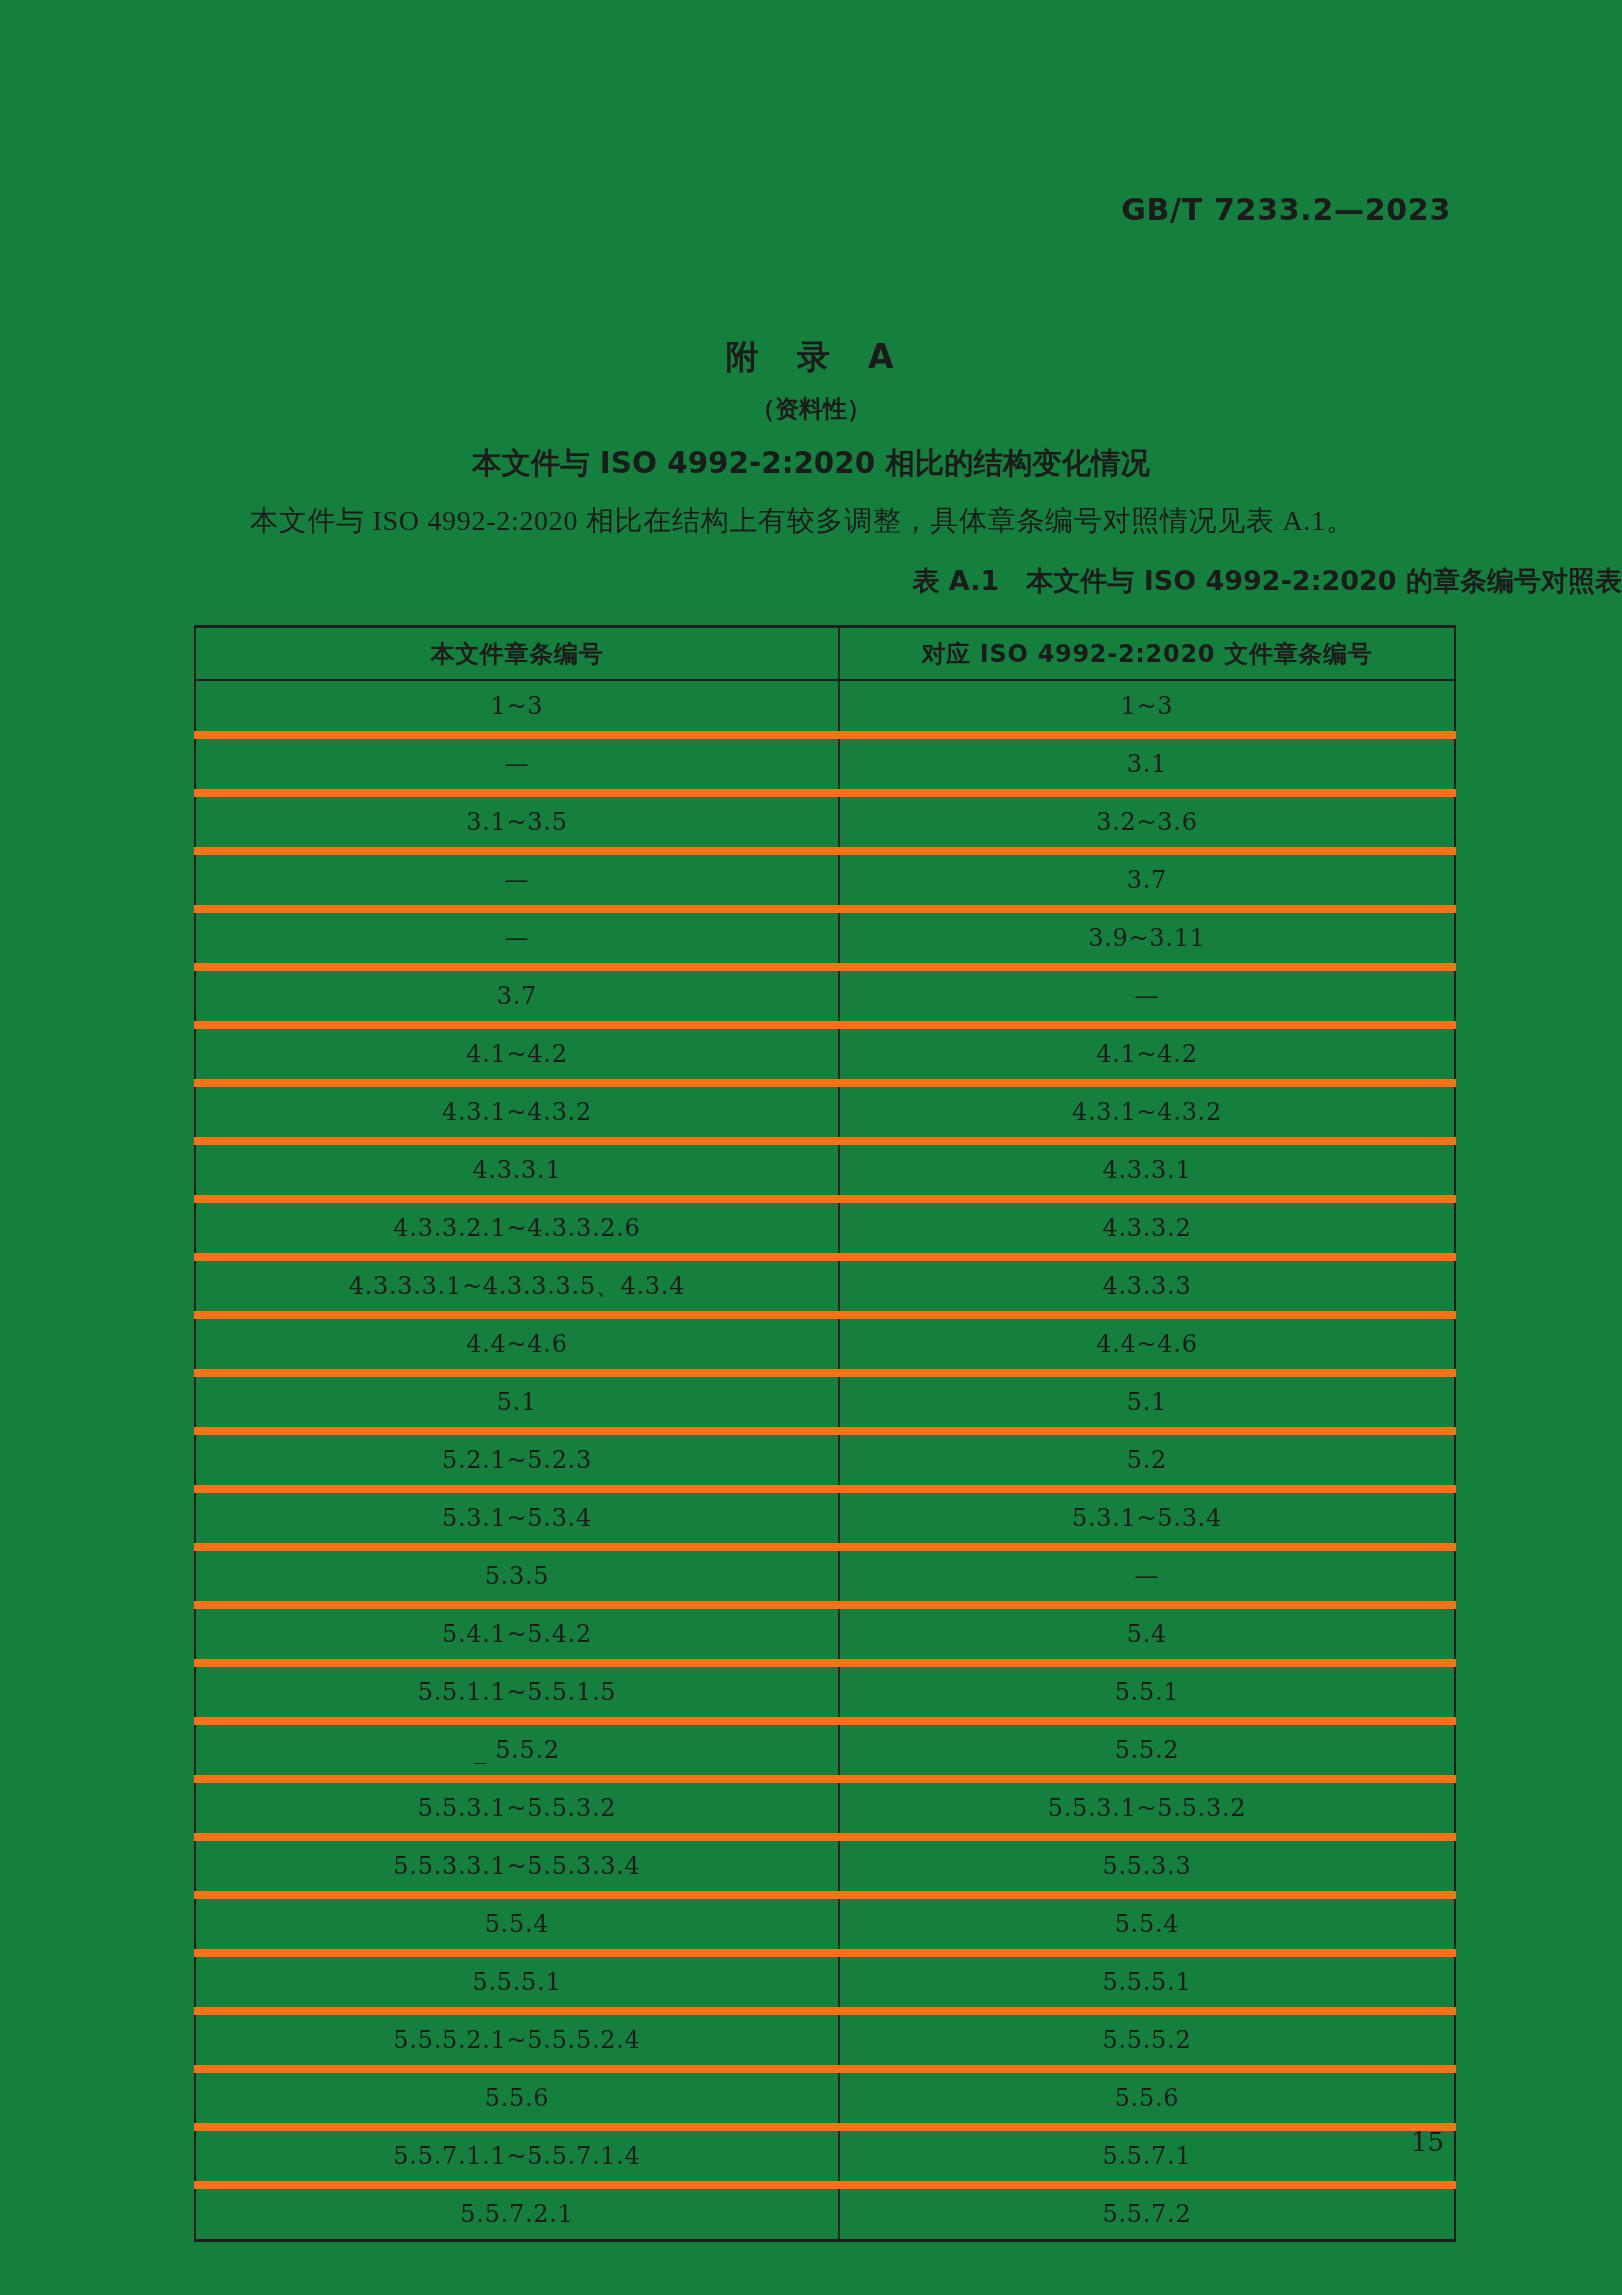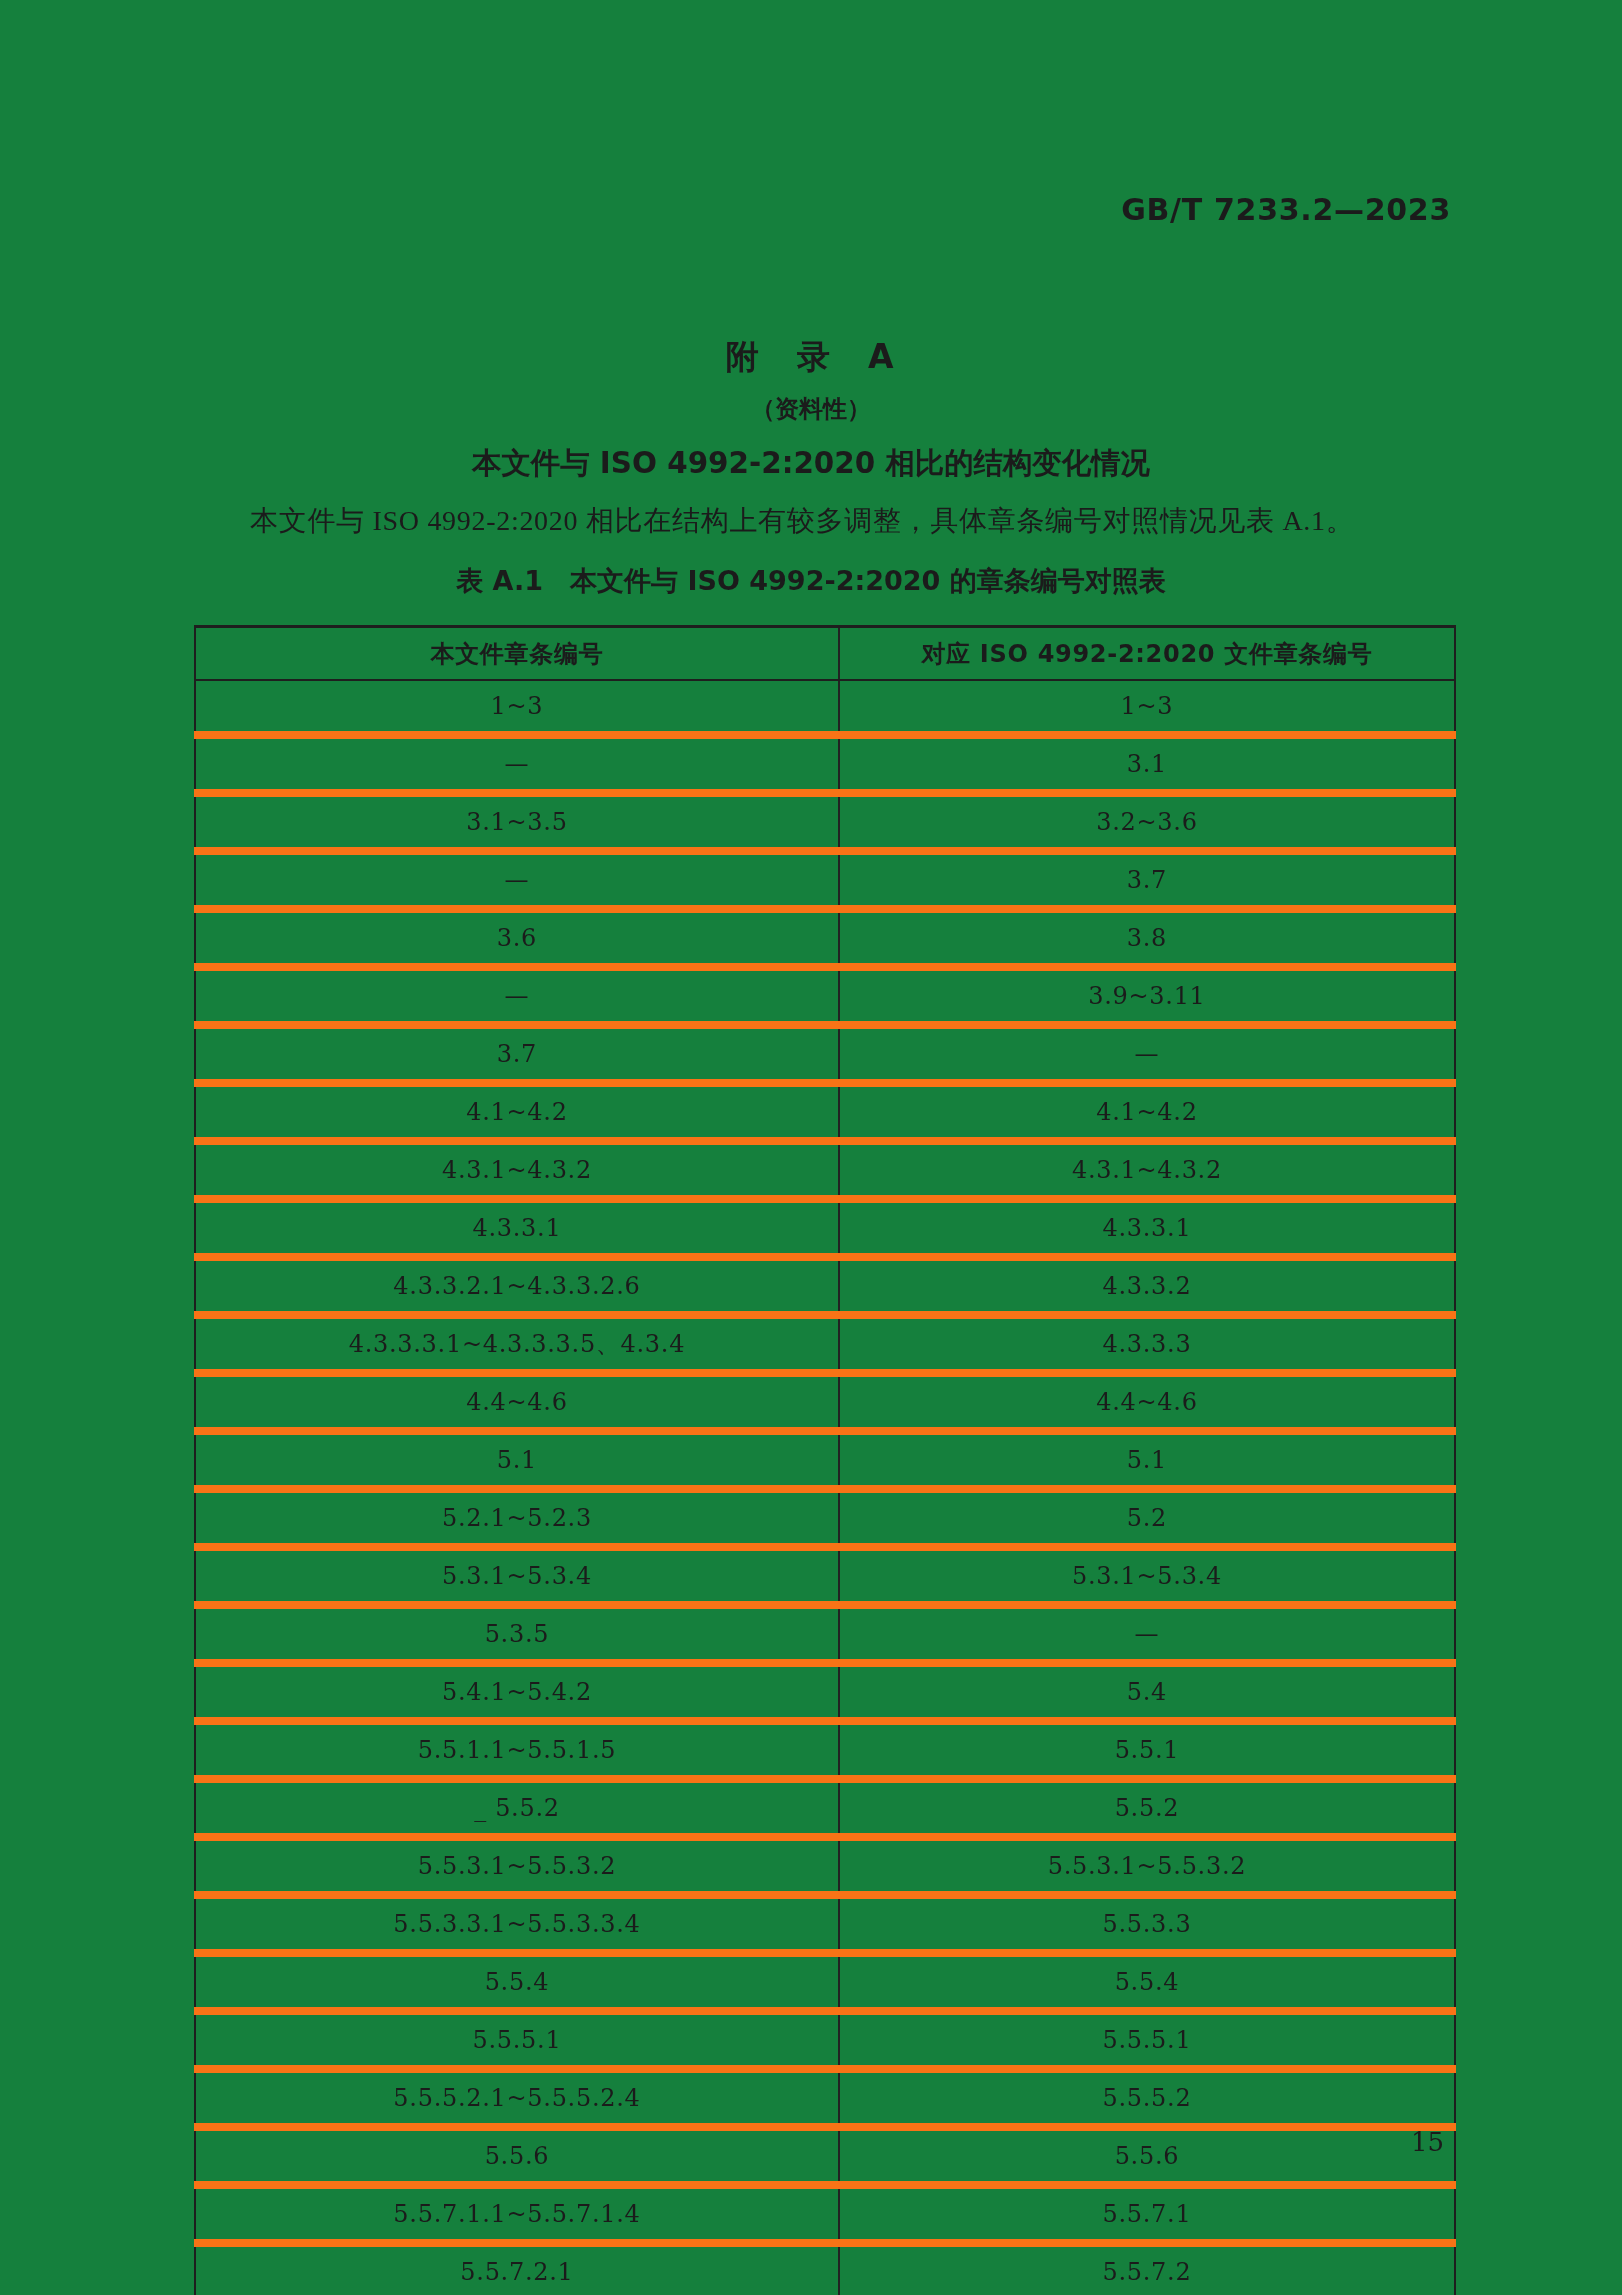--- a/index.html
+++ b/index.html
@@ -54,21 +54,21 @@
     font-size: 28px;
     line-height: 1.45;
     text-indent: 2em;
     letter-spacing: 0.7px;
     font-family: Liberation Serif, serif;
   }
   .table-caption {
     position: absolute;
     top: 563px;
     left: 0; right: 0;
-    text-align: center;
+    text-align: right;
     font-size: 27px;
   }
 
   .compare-table {
     position: absolute;
     top: 625px;
     left: 194px;
     width: 1262px;
     border-collapse: collapse;
     table-layout: fixed;
@@ -146,24 +146,20 @@
         <tr>
           <td>3.1~3.5</td>
           <td>3.2~3.6</td>
         </tr>
 
         <tr>
           <td>—</td>
           <td>3.7</td>
         </tr>
 
-        <tr>
-          <td>3.6</td>
-          <td>3.8</td>
-        </tr>
 
         <tr>
           <td>—</td>
           <td>3.9~3.11</td>
         </tr>
 
         <tr>
           <td>3.7</td>
           <td>—</td>
         </tr>

